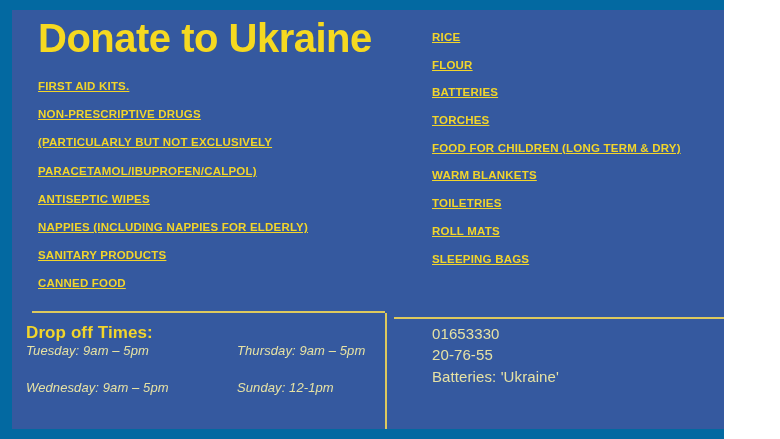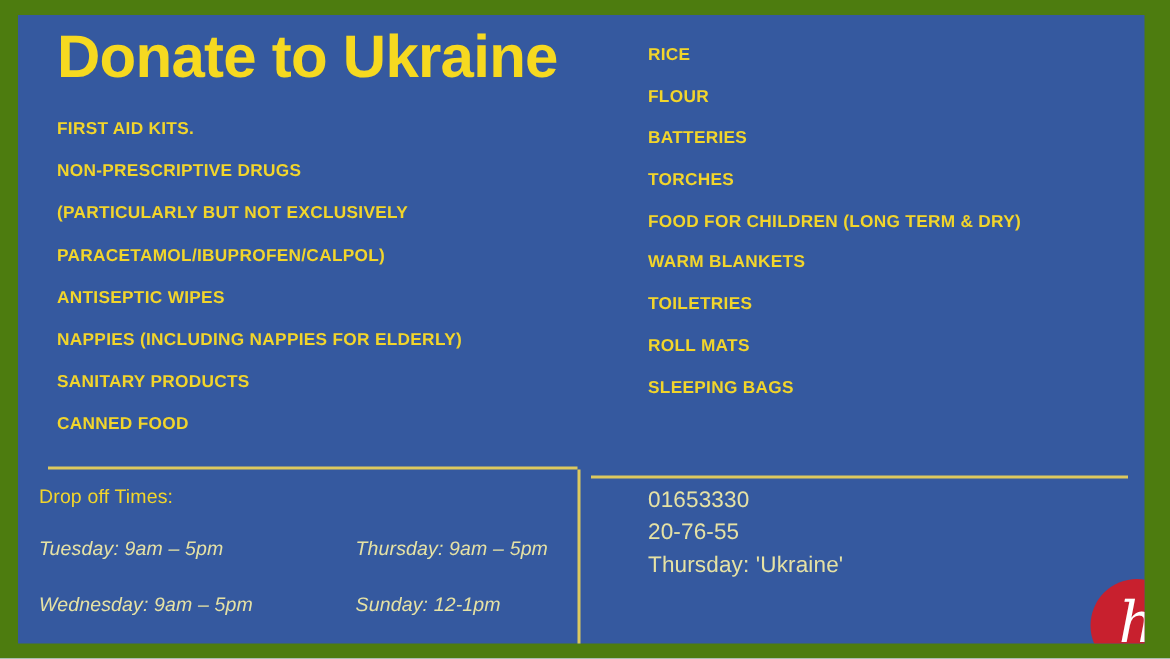--- a/index.html
+++ b/index.html
@@ -6,23 +6,23 @@
     margin: 0;
     padding: 0;
     background: #ffffff;
   }
   body {
     font-family: "Liberation Sans", sans-serif;
   }
 
   #poster {
     position: relative;
-    width: 780px;
+    width: 724px;
     height: 439px;
-    background: #4d7c0f;      
+    background: #0369a1;      
     overflow: hidden;
     box-sizing: border-box;
   }
 
   
   #panel {
     position: absolute;
     left: 12px;
     top: 10px;
     width: 751px;
@@ -51,20 +51,21 @@
     padding: 0;
     list-style: none;
   }
   .item-list li {
     font-size: 11.5px;
     font-weight: bold;
     letter-spacing: 0.2px;
     color: #f2d52b;
     text-transform: uppercase;
     white-space: nowrap;
+    text-decoration: underline;
   }
 
   #list-left {
     left: 26px;
     top: 62px;
   }
   #list-left li { height: 28.2px; line-height: 28.2px; }
 
   #list-right {
     left: 420px;
@@ -90,25 +91,24 @@
   }
 
   
   #times-block {
     position: absolute;
     left: 14px;
     top: 313px;
     width: 355px;
   }
   .times-heading {
-    font-size: 13px;
-    font-weight: normal;
+    font-size: 17px;
+    font-weight: bold;
     color: #f2d52b;
     letter-spacing: 0.1px;
-    margin-bottom: 20px;
   }
   .times-grid {
     position: relative;
   }
   .times-row {
     display: flex;
     margin-bottom: 22px;
     font-style: italic;
   }
   .times-cell {
@@ -212,21 +212,21 @@
         <div class="times-row">
           <div class="times-cell col1">Wednesday: 9am – 5pm</div>
           <div class="times-cell col2">Sunday: 12-1pm</div>
         </div>
       </div>
     </div>
 
     <div id="contact-block">
       <div class="contact-line">01653330</div>
       <div class="contact-line">20-76-55</div>
-      <div class="contact-line">Thursday: 'Ukraine'</div>
+      <div class="contact-line">Batteries: 'Ukraine'</div>
     </div>
 
     <div id="logo">
       <div class="glyph">h</div>
     </div>
 
   </div>
 </div>
 
 </body></html>

